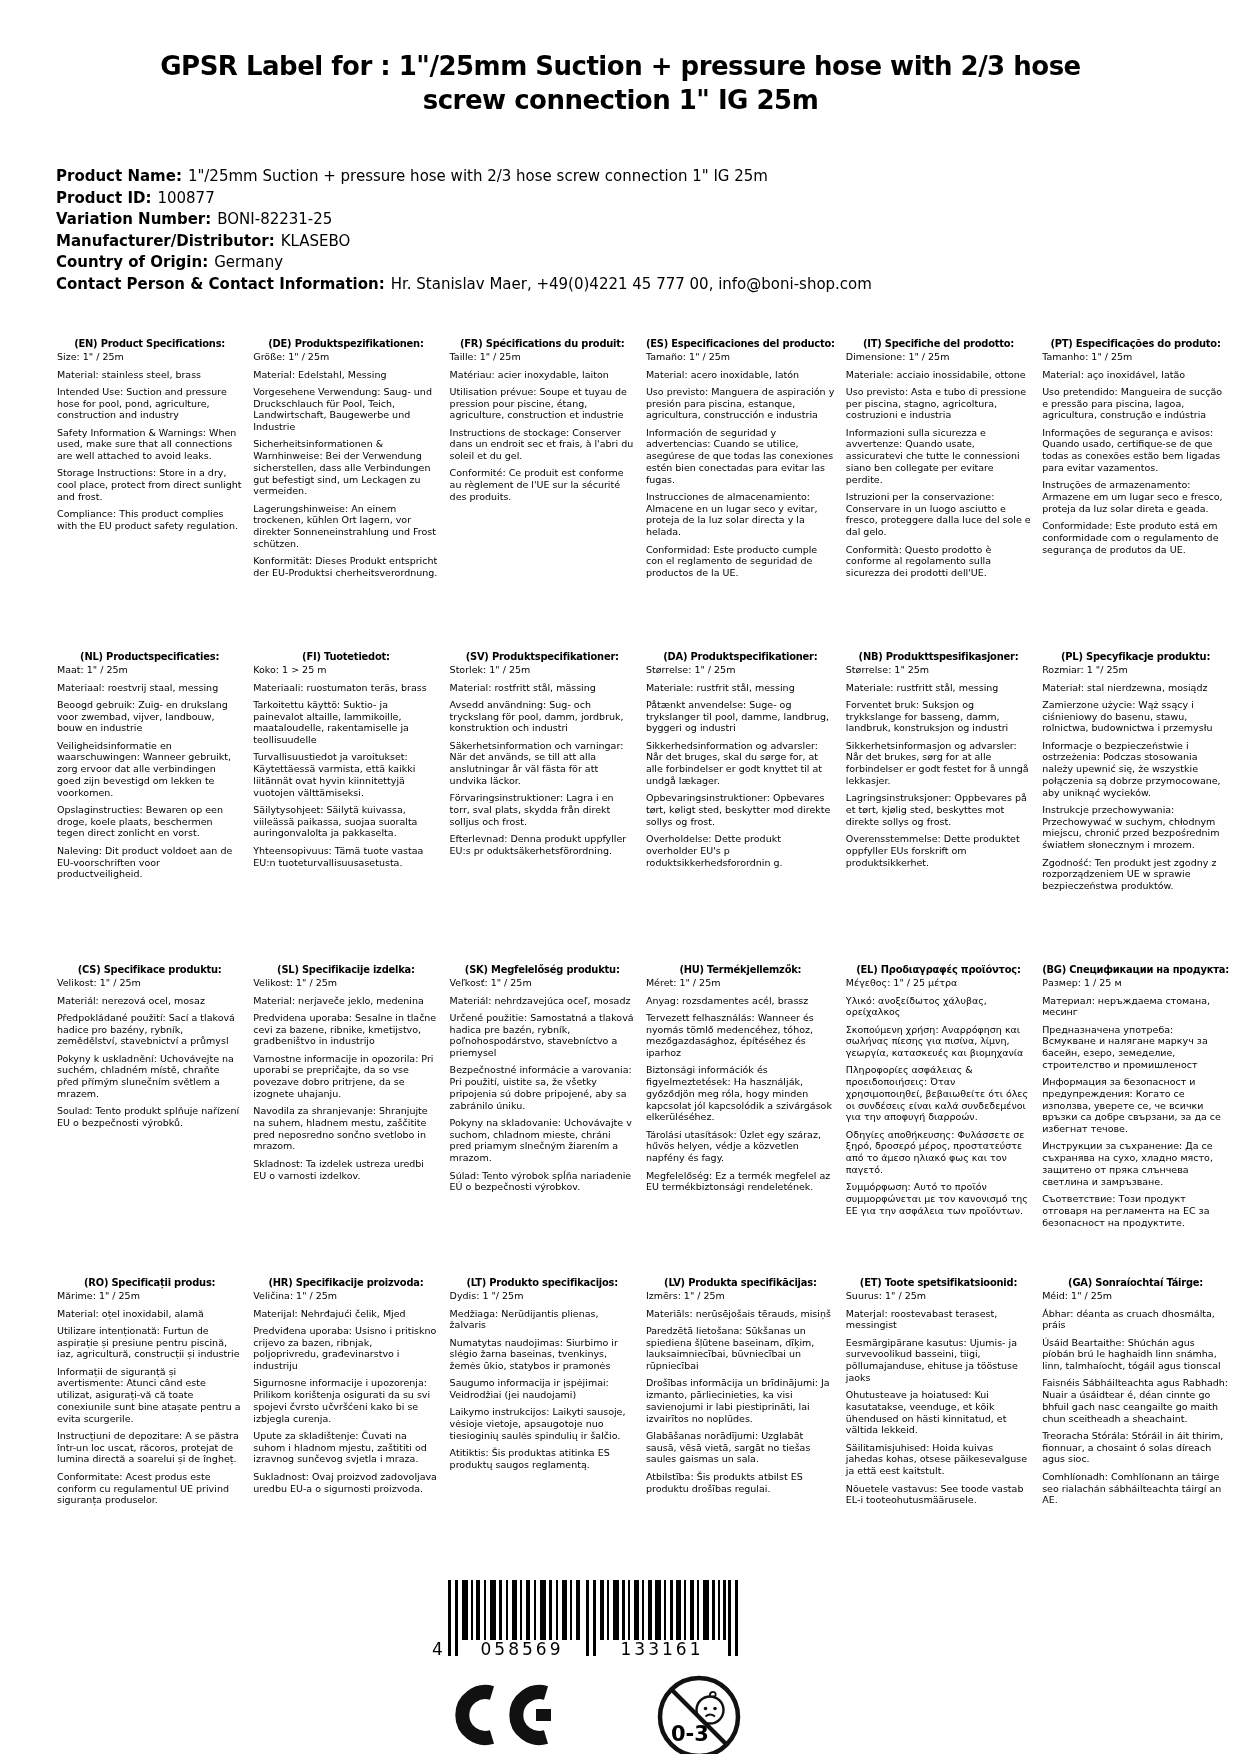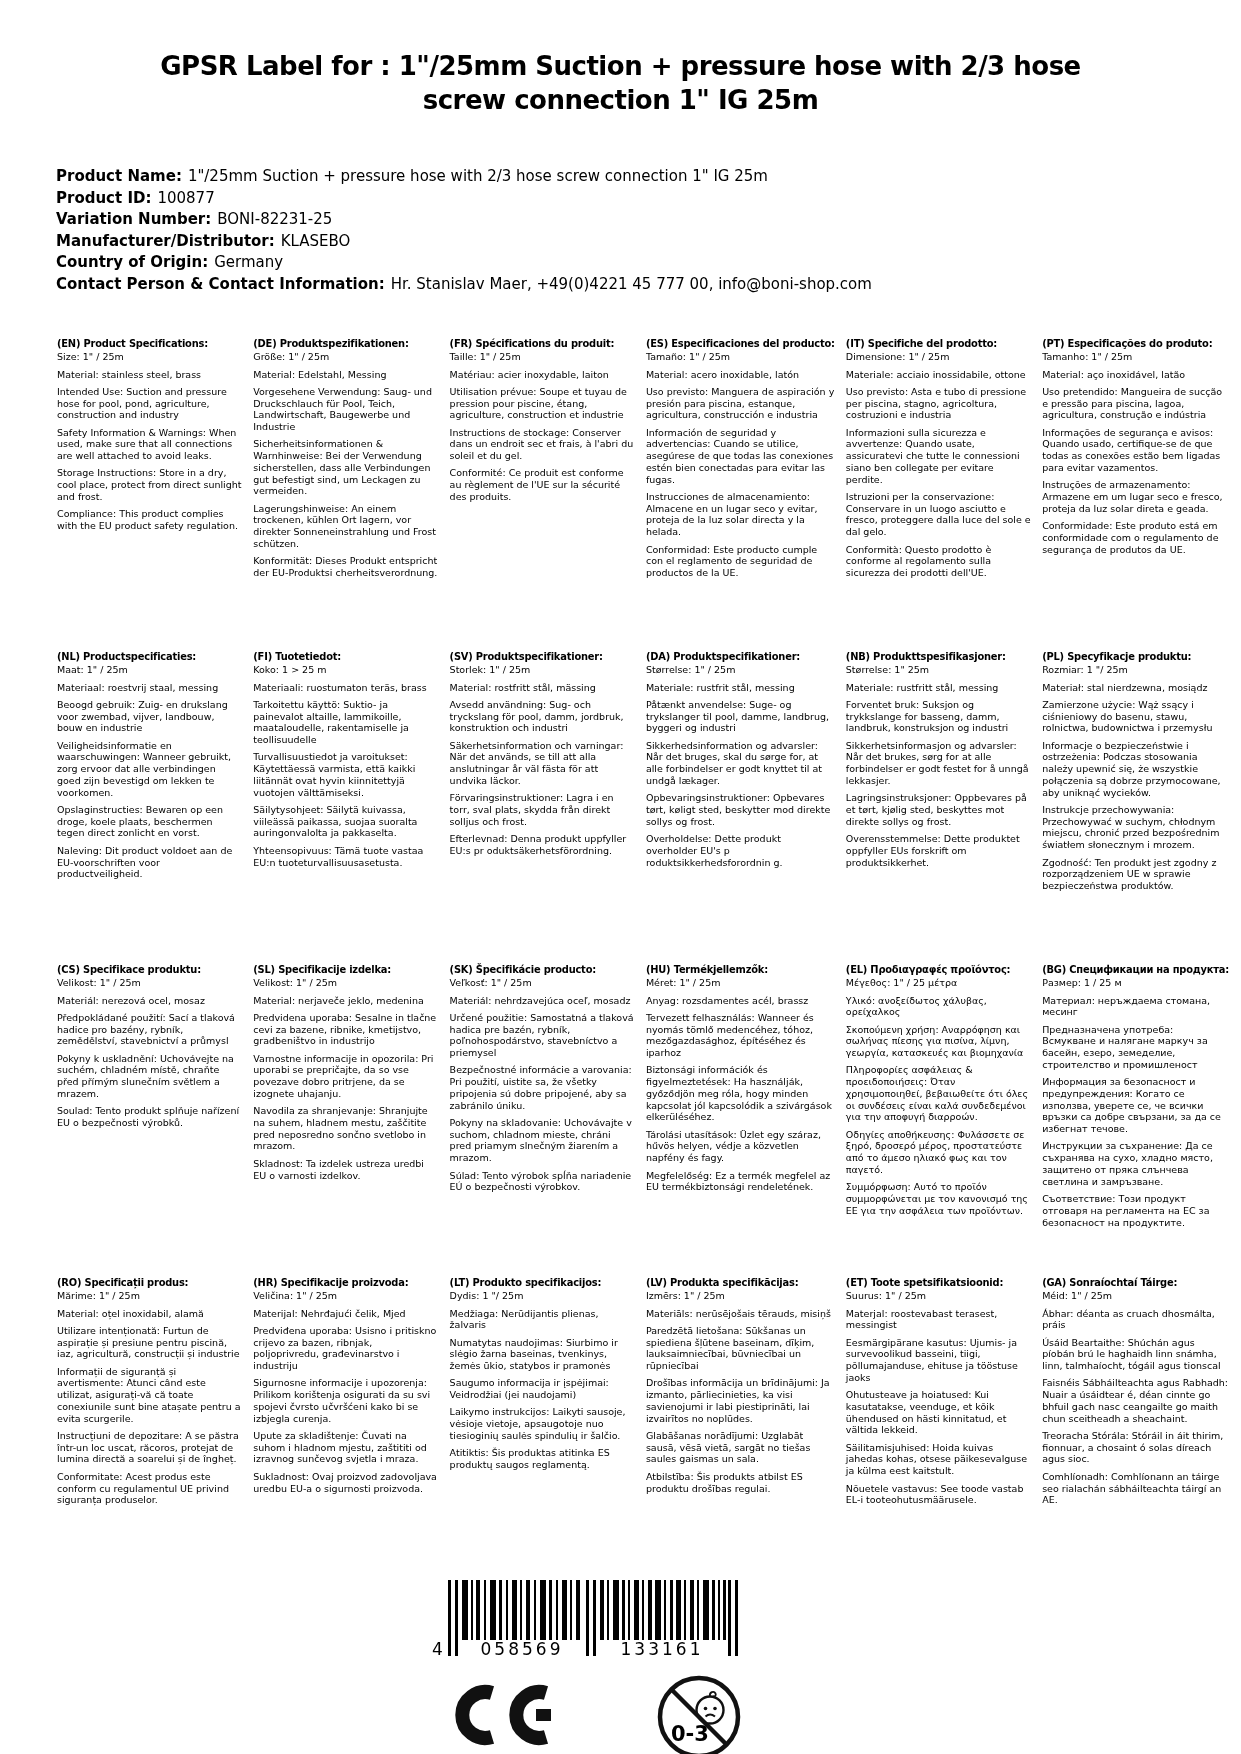--- a/index.html
+++ b/index.html
@@ -25,21 +25,21 @@
     position:absolute;top:338px;left:57px;
     width:1172px;
     display:grid;
     grid-template-columns:repeat(6,1fr);
     column-gap:11px;
     grid-auto-rows:313px;
   }
   .block{font-size:9.5px;line-height:1.24;overflow:visible;}
   .block h3{
     font-size:9.9px;font-weight:bold;margin:0 0 1px 0;
-    white-space:nowrap;letter-spacing:-0.2px;
+    white-space:nowrap;letter-spacing:-0.2px;text-align:center;
   }
   .block p{margin:0 0 5.5px 0;overflow-wrap:break-word;}
   .footer{
     position:absolute;top:1580px;left:428px;width:350px;
   }
   .barcode-wrap{position:relative;width:330px;}
   .symbols-row{
     display:flex;align-items:flex-start;
     margin-top:10px;padding-left:22px;
   }
@@ -215,21 +215,21 @@
         <h3>(SL) Specifikacije izdelka:</h3>
         <p>Velikost: 1" / 25m</p>
         <p>Material: nerjaveče jeklo, medenina</p>
         <p>Predvidena uporaba: Sesalne in tlačne cevi za bazene, ribnike, kmetijstvo, gradbeništvo in industrijo</p>
         <p>Varnostne informacije in opozorila: Pri uporabi se prepričajte, da so vse povezave dobro pritrjene, da se izognete uhajanju.</p>
         <p>Navodila za shranjevanje: Shranjujte na suhem, hladnem mestu, zaščitite pred neposredno sončno svetlobo in mrazom.</p>
         <p>Skladnost: Ta izdelek ustreza uredbi EU o varnosti izdelkov.</p>
       </section>
 
       <section class="block">
-        <h3>(SK) Špecifikácie producto:</h3>
+        <h3>(SK) Megfelelőség produktu:</h3>
         <p>Veľkosť: 1" / 25m</p>
         <p>Materiál: nehrdzavejúca oceľ, mosadz</p>
         <p>Určené použitie: Samostatná a tlaková hadica pre bazén, rybník, poľnohospodárstvo, stavebníctvo a priemysel</p>
         <p>Bezpečnostné informácie a varovania: Pri použití, uistite sa, že všetky pripojenia sú dobre pripojené, aby sa zabránilo úniku.</p>
         <p>Pokyny na skladovanie: Uchovávajte v suchom, chladnom mieste, chráni pred priamym slnečným žiarením a mrazom.</p>
         <p>Súlad: Tento výrobok spĺňa nariadenie EÚ o bezpečnosti výrobkov.</p>
       </section>
 
       <section class="block">
         <h3>(HU) Termékjellemzők:</h3>
@@ -300,21 +300,21 @@
         <p>Glabāšanas norādījumi: Uzglabāt sausā, vēsā vietā, sargāt no tiešas saules gaismas un sala.</p>
         <p>Atbilstība: Šis produkts atbilst ES produktu drošības regulai.</p>
       </section>
 
       <section class="block">
         <h3>(ET) Toote spetsifikatsioonid:</h3>
         <p>Suurus: 1" / 25m</p>
         <p>Materjal: roostevabast terasest, messingist</p>
         <p>Eesmärgipärane kasutus: Ujumis- ja survevoolikud basseini, tiigi, põllumajanduse, ehituse ja tööstuse jaoks</p>
         <p>Ohutusteave ja hoiatused: Kui kasutatakse, veenduge, et kõik ühendused on hästi kinnitatud, et vältida lekkeid.</p>
-        <p>Säilitamisjuhised: Hoida kuivas jahedas kohas, otsese päikesevalguse ja külma eest kaitstult.</p>
+        <p>Säilitamisjuhised: Hoida kuivas jahedas kohas, otsese päikesevalguse ja että eest kaitstult.</p>
         <p>Nõuetele vastavus: See toode vastab EL-i tooteohutusmäärusele.</p>
       </section>
 
       <section class="block">
         <h3>(GA) Sonraíochtaí Táirge:</h3>
         <p>Méid: 1" / 25m</p>
         <p>Ábhar: déanta as cruach dhosmálta, práis</p>
         <p>Úsáid Beartaithe: Shúchán agus píobán brú le haghaidh linn snámha, linn, talmhaíocht, tógáil agus tionscal</p>
         <p>Faisnéis Sábháilteachta agus Rabhadh: Nuair a úsáidtear é, déan cinnte go bhfuil gach nasc ceangailte go maith chun sceitheadh a sheachaint.</p>
         <p>Treoracha Stórála: Stóráil in áit thirim, fionnuar, a chosaint ó solas díreach agus sioc.</p>

